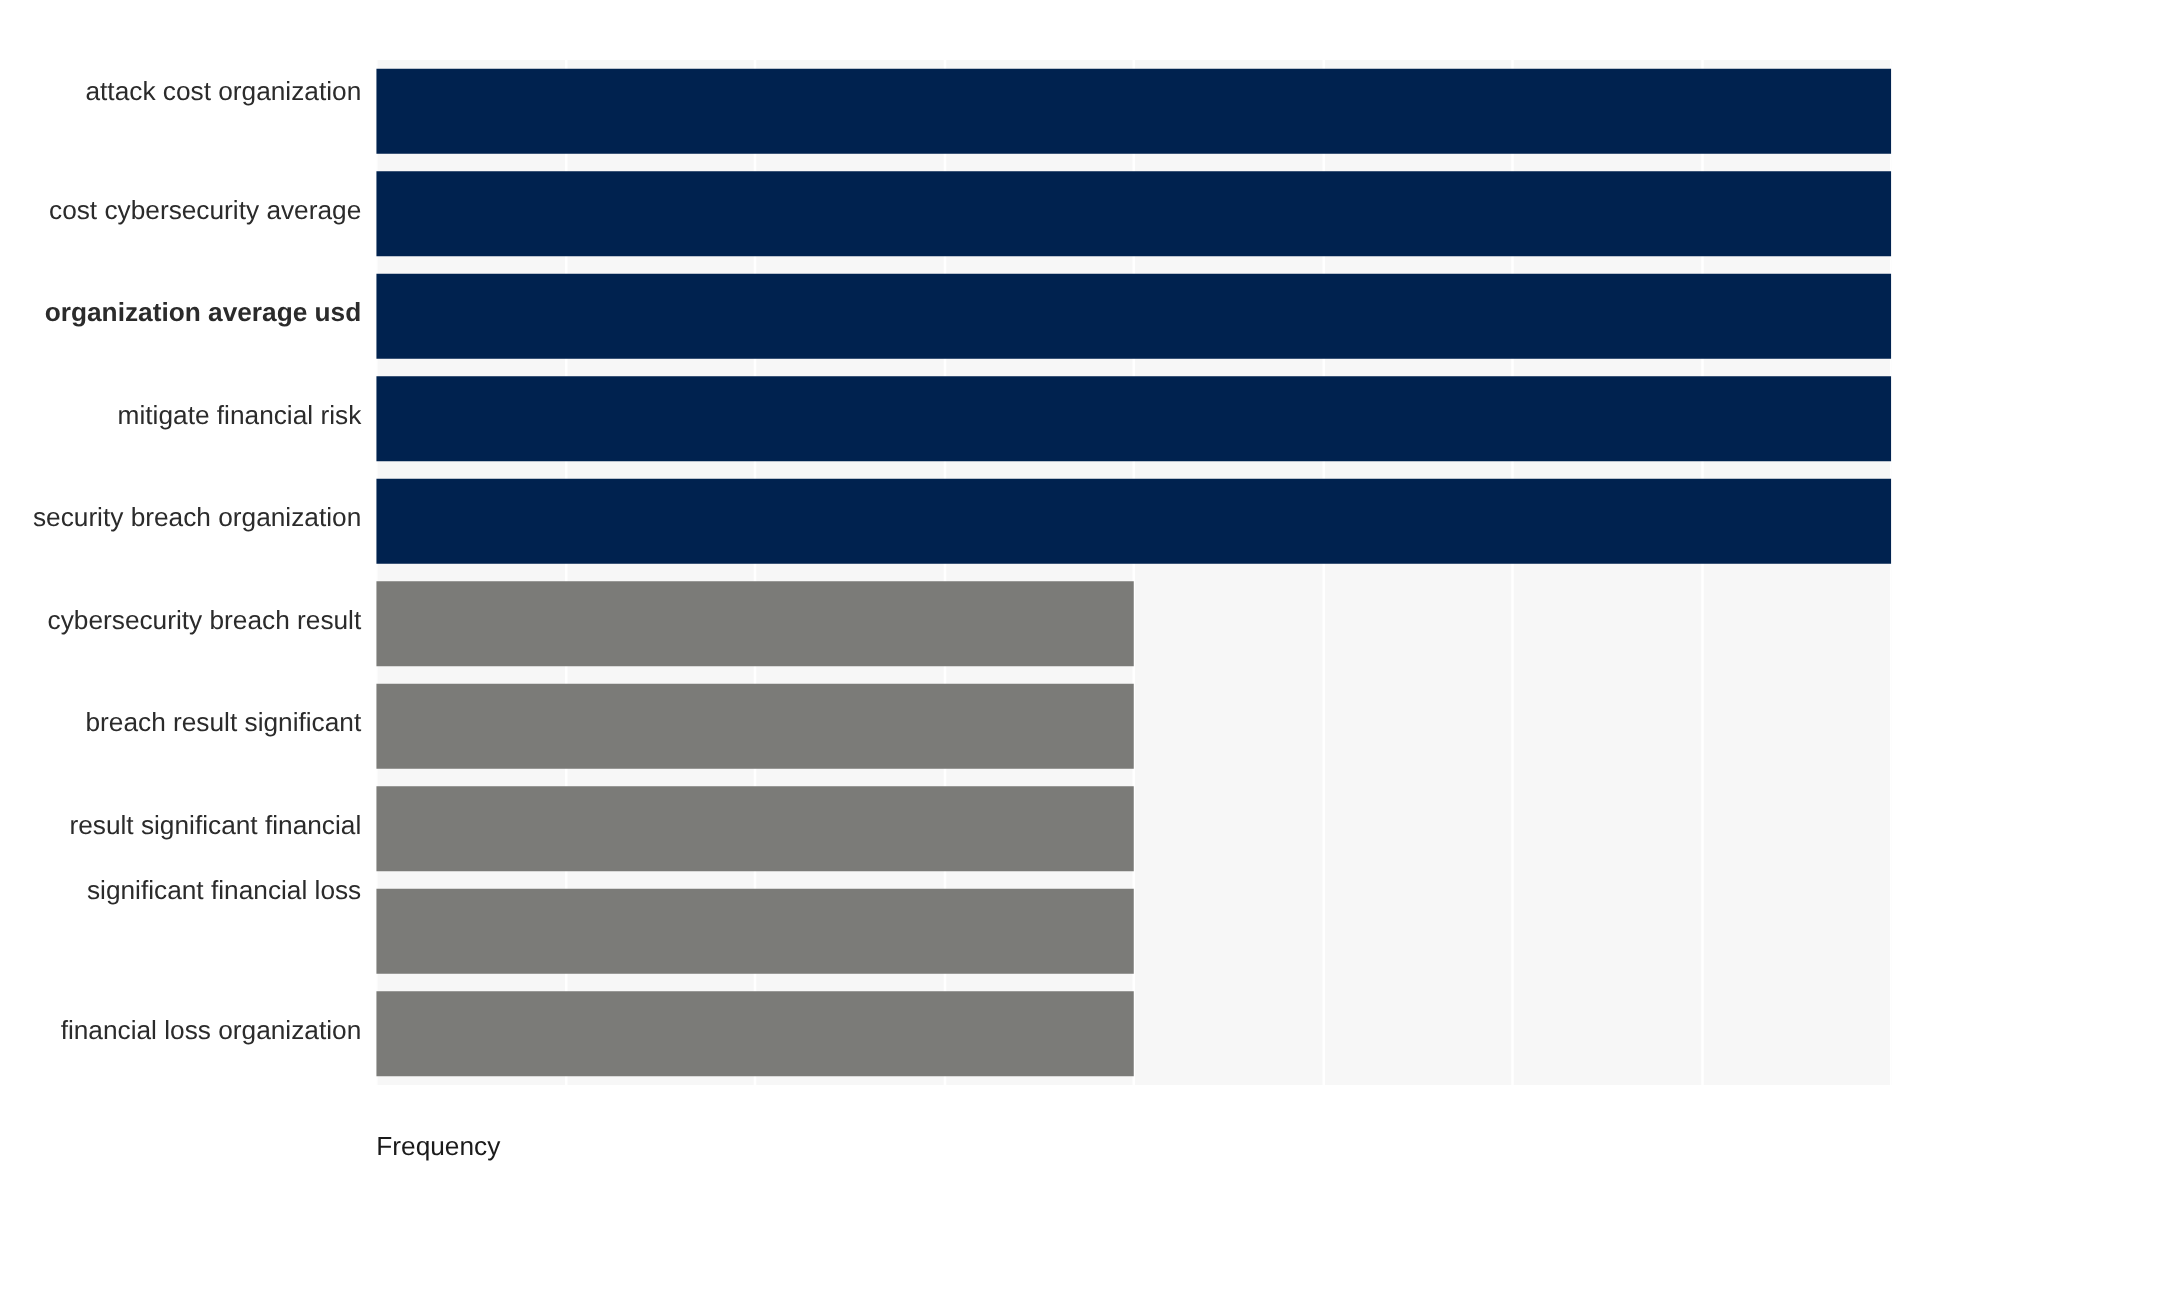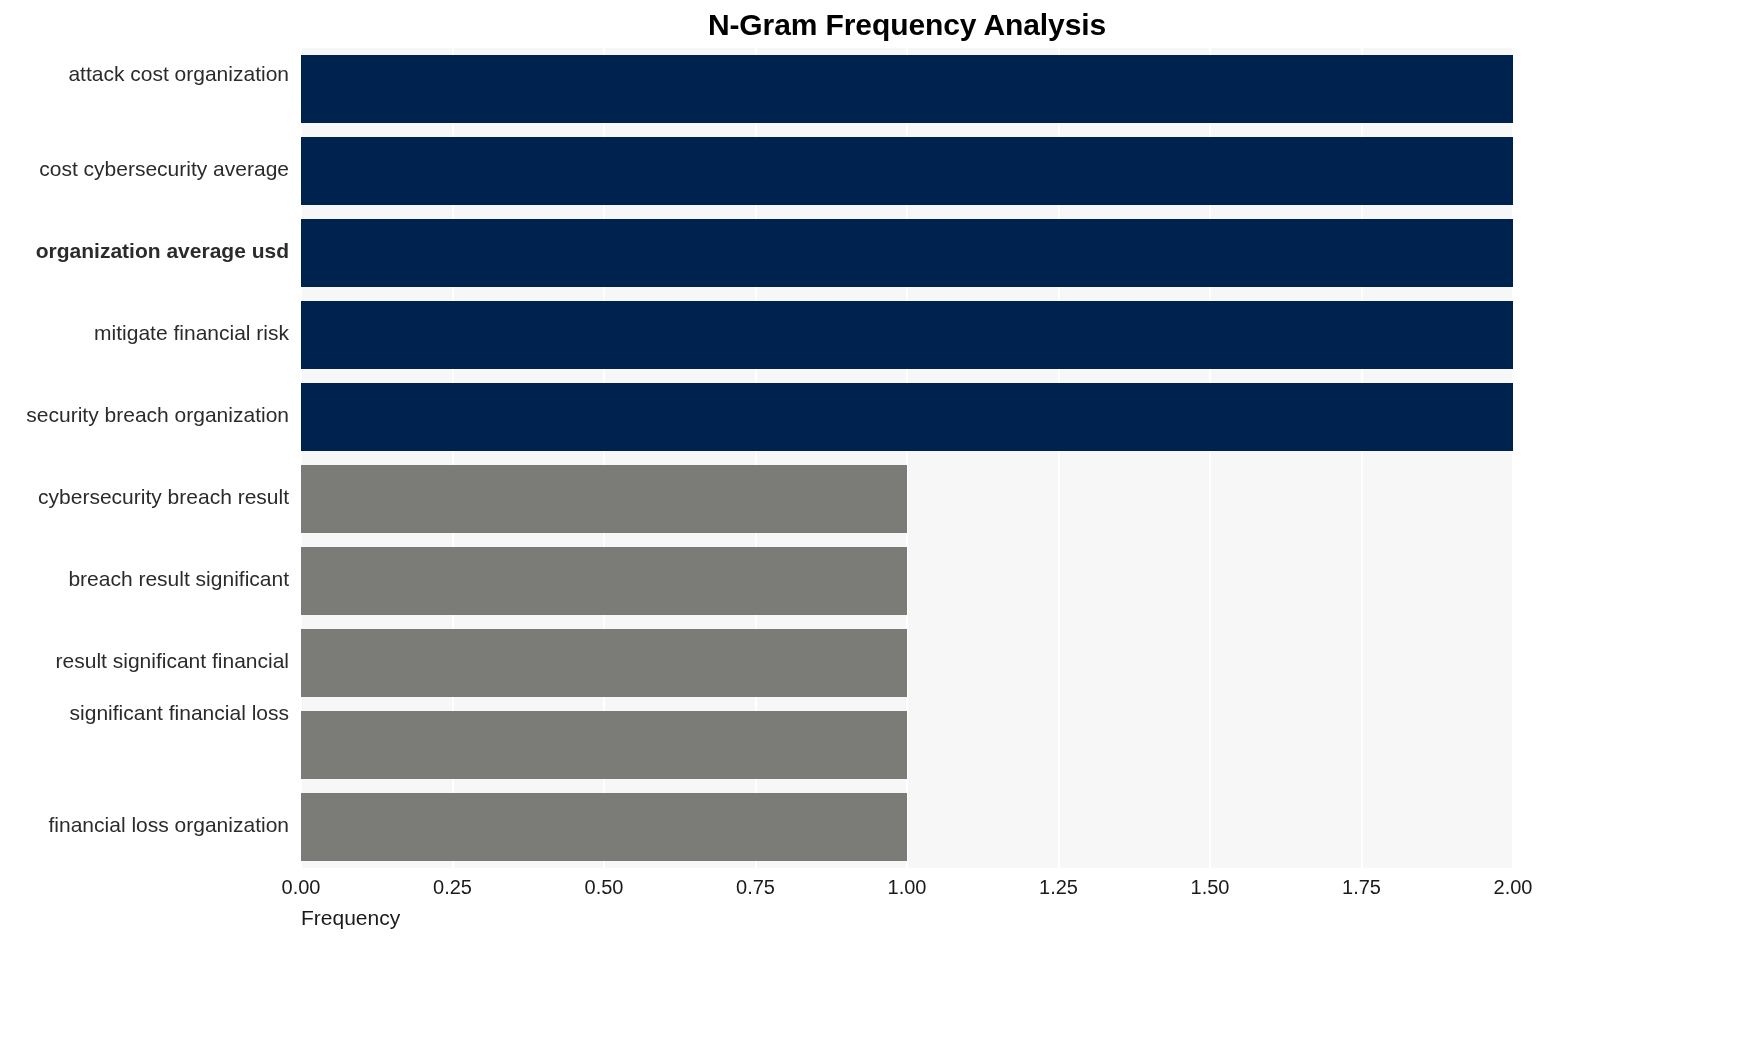--- a/index.html
+++ b/index.html
@@ -95,21 +95,20 @@
     width: 1212px;
     font-size: 21px;
     color: #1a1a1a;
   }
 </style>
 </head>
 <body>
 
 <div class="figure">
 
-  <div class="chart-title">N-Gram Frequency Analysis</div>
 
   <div class="ylabels">
       <div class="ylabel" style="top: 14px;">attack cost organization</div>
       <div class="ylabel" style="top: 109px;">cost cybersecurity average</div>
       <div class="ylabel" style="top: 191px; font-weight: bold;">organization average usd</div>
       <div class="ylabel" style="top: 273px; padding-left: 40px;">mitigate financial risk</div>
       <div class="ylabel" style="top: 355px;">security breach organization</div>
       <div class="ylabel" style="top: 437px;">cybersecurity breach result</div>
       <div class="ylabel" style="top: 519px;">breach result significant</div>
       <div class="ylabel" style="top: 601px;">result significant financial</div>
@@ -136,27 +135,16 @@
         <div class="bar" title="mitigate financial risk: 2" style="top: 252.56px; height: 68.88px; width: 1212px; background: rgb(0, 34, 79);"></div>
         <div class="bar" title="security breach organization: 2" style="top: 334.56px; height: 68.88px; width: 1212px; background: rgb(0, 34, 79);"></div>
         <div class="bar" title="cybersecurity breach result: 1" style="top: 416.56px; height: 68.88px; width: 606px; background: rgb(123, 123, 120);"></div>
         <div class="bar" title="breach result significant: 1" style="top: 498.56px; height: 68.88px; width: 606px; background: rgb(123, 123, 120);"></div>
         <div class="bar" title="result significant financial: 1" style="top: 580.56px; height: 68.88px; width: 606px; background: rgb(123, 123, 120);"></div>
         <div class="bar" title="significant financial loss: 1" style="top: 662.56px; height: 68.88px; width: 606px; background: rgb(123, 123, 120);"></div>
         <div class="bar" title="financial loss organization: 1" style="top: 744.56px; height: 68.88px; width: 606px; background: rgb(123, 123, 120);"></div>
       </div>
   </div>
 
-  <div class="xlabels">
-      <div class="xtick" style="left: 0px;">0.00</div>
-      <div class="xtick" style="left: 151.5px;">0.25</div>
-      <div class="xtick" style="left: 303px;">0.50</div>
-      <div class="xtick" style="left: 454.5px;">0.75</div>
-      <div class="xtick" style="left: 606px;">1.00</div>
-      <div class="xtick" style="left: 757.5px;">1.25</div>
-      <div class="xtick" style="left: 909px;">1.50</div>
-      <div class="xtick" style="left: 1060.5px;">1.75</div>
-      <div class="xtick" style="left: 1212px;">2.00</div>
-    </div>
 
   <div class="xaxis-title">Frequency</div>
 
 </div>
 
 </body></html>

